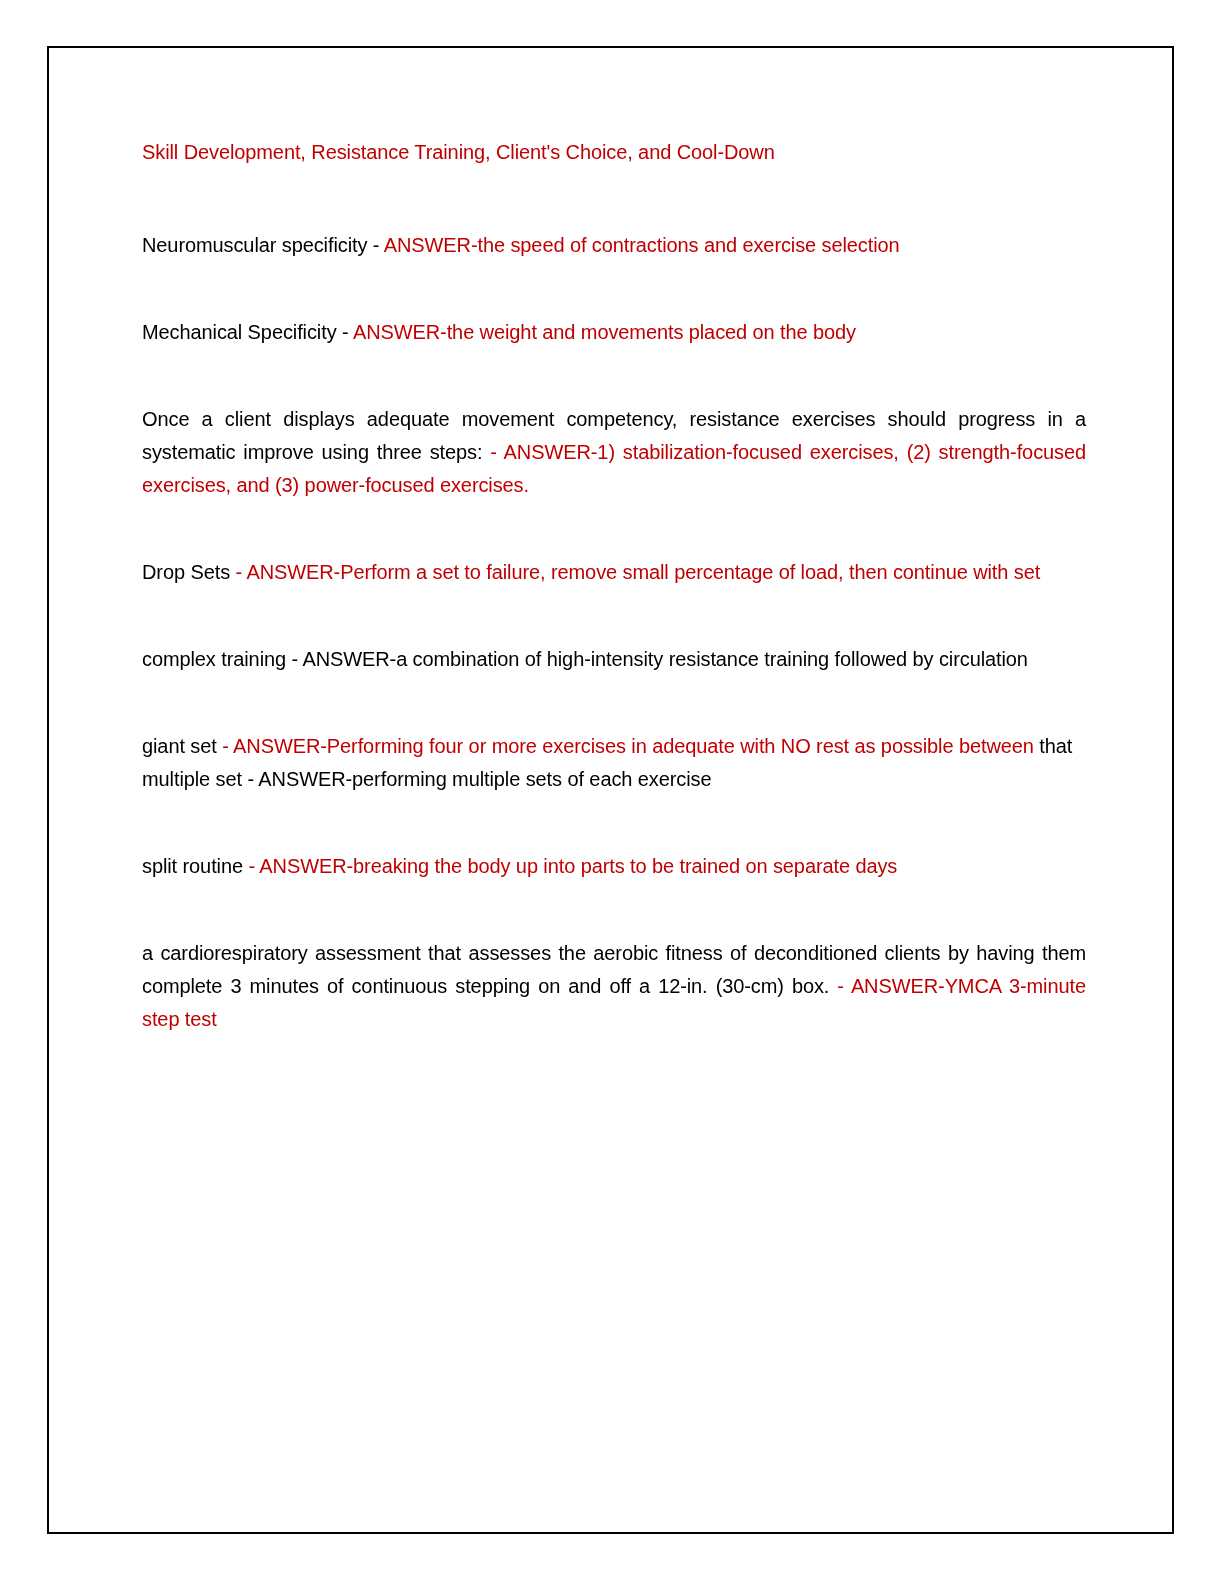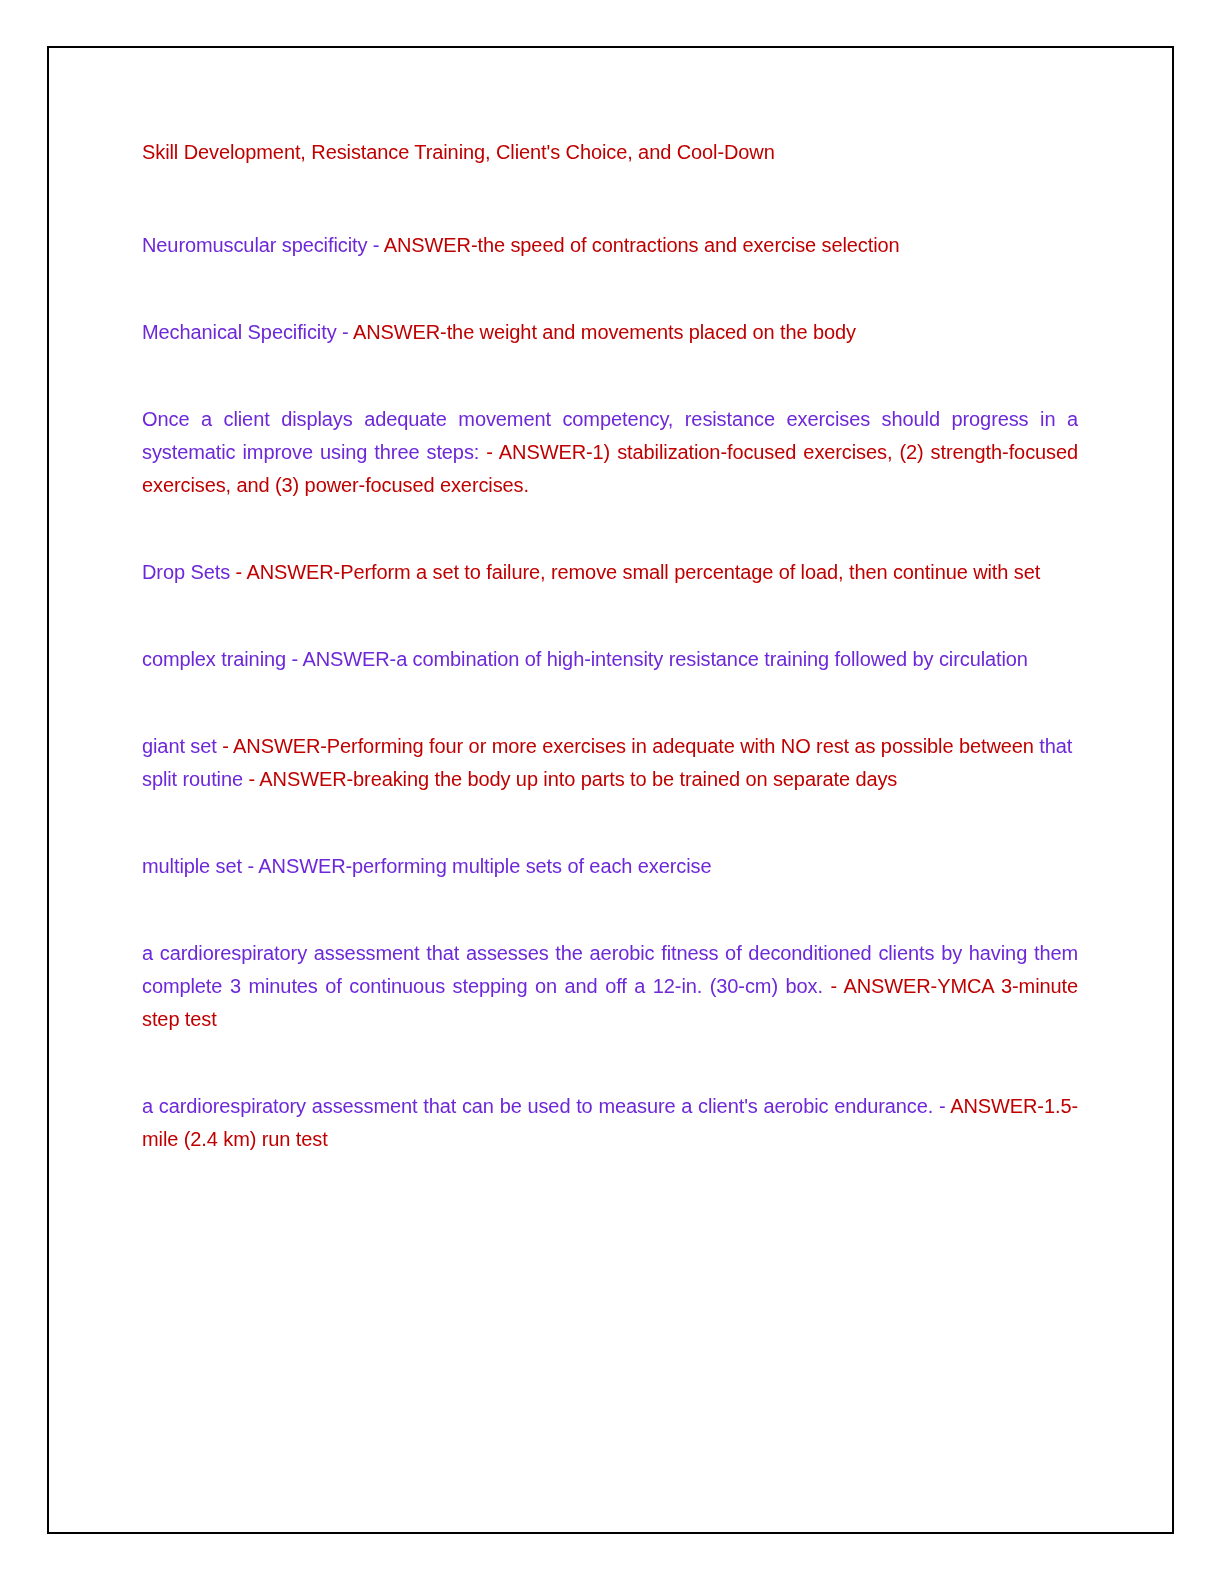--- a/index.html
+++ b/index.html
@@ -27,30 +27,30 @@
     position: absolute;
     left: 142px;
     top: 136px;
     width: 948px;
     font-size: 20px;
     line-height: 33px;
     letter-spacing: -0.1px;
     color: #000000;
   }
   .para {
-    margin: 0 12px 54px 0;
+    margin: 0 4px 54px 0;
     text-align: justify;
   }
   .para.first {
     margin-bottom: 60px;
   }
   .para.cont-head {
     margin-bottom: 0;
   }
-  .t { color: #6d28d9; }
+  .t { color: #000000; }
   .a { color: #c00000; }
 </style>
 </head>
 <body>
 
 <div class="page-border"></div>
 
 <div class="content">
 
   <div class="para first">
@@ -77,28 +77,25 @@
     <span class="t">complex training - ANSWER-a combination of high-intensity resistance training followed by circulation</span>
   </div>
 
   <div class="para cont-head">
     <span class="t">giant set </span><span class="a">- ANSWER-Performing four or more exercises in adequate with NO rest as possible between </span><span class="t">that</span>
   </div>
 
 
 
   <div class="para">
-    <span class="t">split routine </span><span class="a">- ANSWER-breaking the body up into parts to be trained on separate days</span>
+    <span class="t">multiple set - ANSWER-performing multiple sets of each exercise</span>
   </div>
 
   <div class="para">
-    <span class="t">multiple set - ANSWER-performing multiple sets of each exercise</span>
+    <span class="t">split routine </span><span class="a">- ANSWER-breaking the body up into parts to be trained on separate days</span>
   </div>
 
   <div class="para">
     <span class="t">a cardiorespiratory assessment that assesses the aerobic fitness of deconditioned clients by having them complete 3 minutes of continuous stepping on and off a 12-in. (30-cm) box. </span><span class="a">- ANSWER-YMCA 3-minute step test</span>
   </div>
 
-  <div class="para">
-    <span class="t">a cardiorespiratory assessment that can be used to measure a client's aerobic endurance. - </span><span class="a">ANSWER-1.5-mile (2.4 km) run test</span>
-  </div>
 
 </div>
 
 </body></html>

